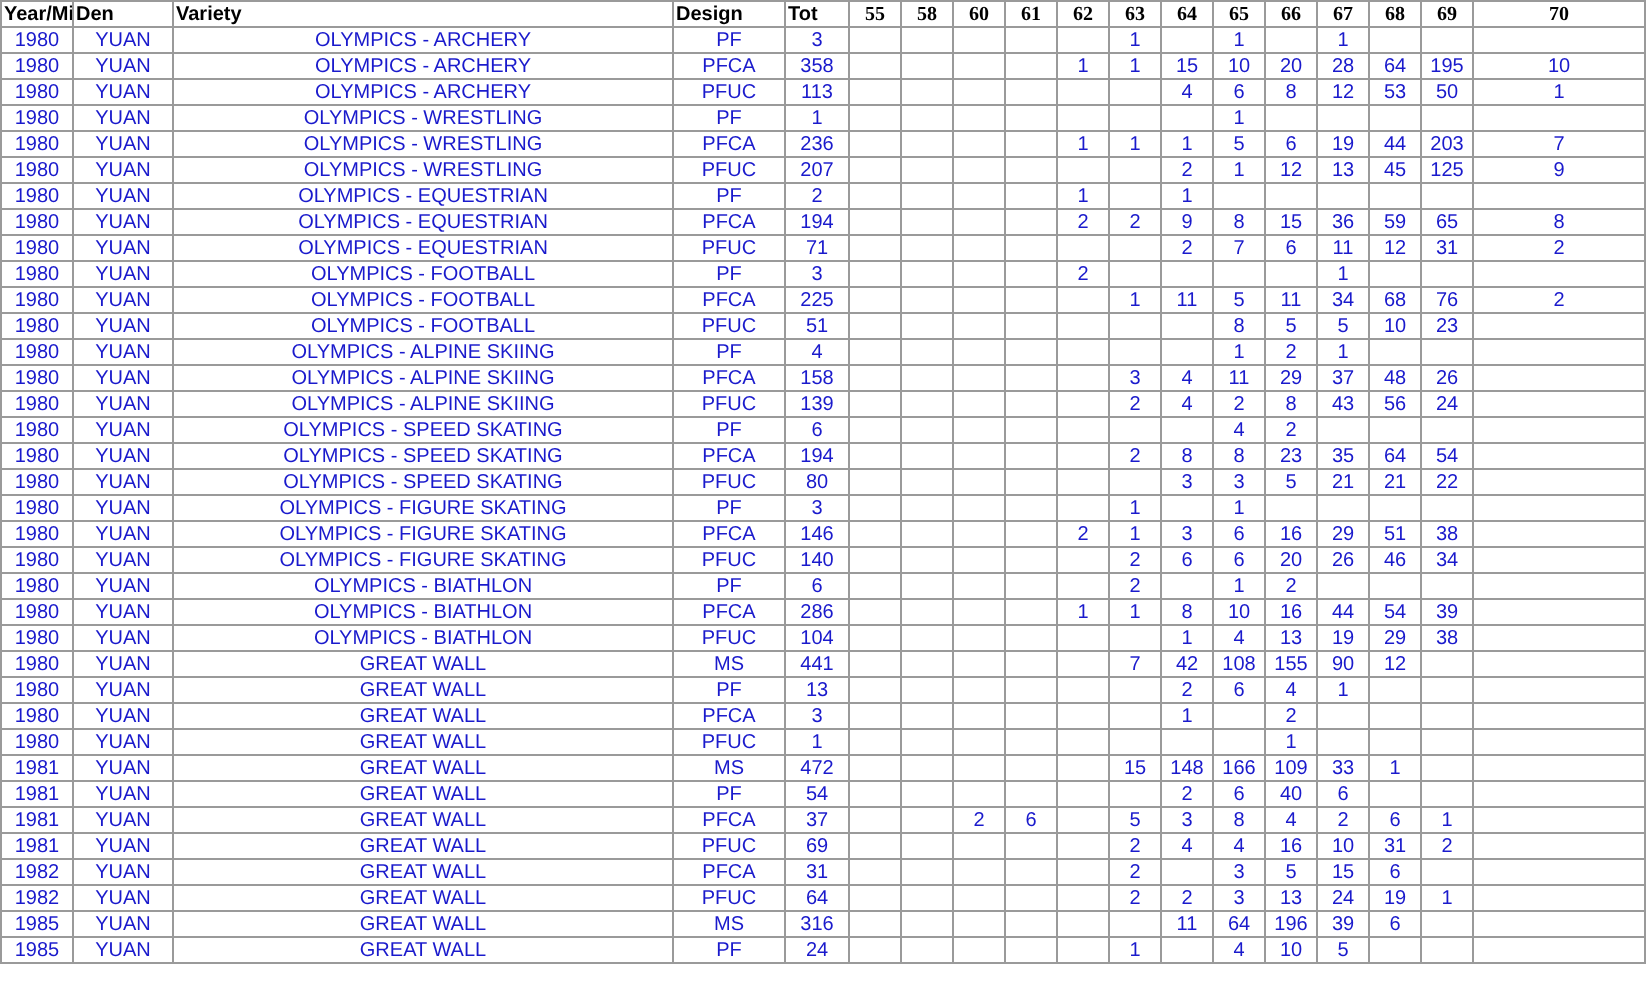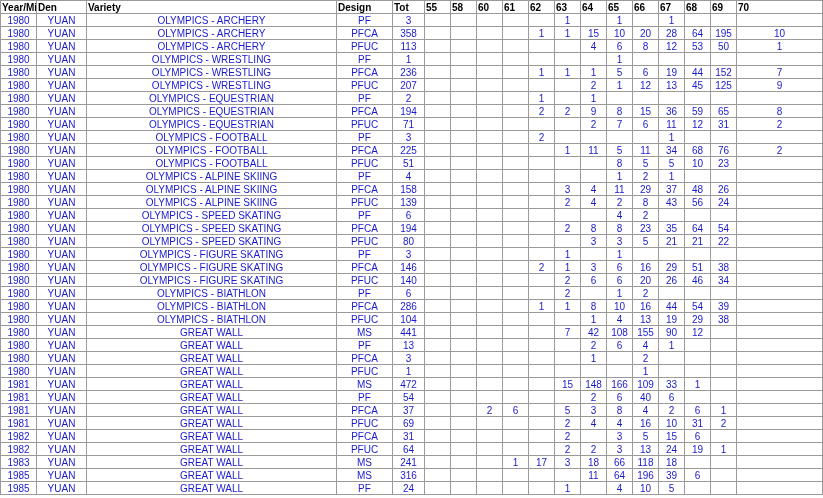--- a/index.html
+++ b/index.html
@@ -30,20 +30,22 @@
     white-space: nowrap;
   }
   thead th {
     color: #000000;
     font-weight: bold;
     font-size: 10px;
     text-align: left;
     background: #ffffff;
   }
   thead th.num {
+    text-align: center;
+    font-family: Liberation Serif, serif;
   }
   td.c {
     text-align: center;
   }
   td.empty {
     background: #ffffff;
   }
   
   col.c-year   { width: 36px; }
   col.c-den    { width: 50px; }
@@ -188,21 +190,21 @@
         <td class="c empty"></td>
         <td class="c empty"></td>
         <td class="c empty"></td>
         <td class="c">1</td>
         <td class="c">1</td>
         <td class="c">1</td>
         <td class="c">5</td>
         <td class="c">6</td>
         <td class="c">19</td>
         <td class="c">44</td>
-        <td class="c">152</td>
+        <td class="c">203</td>
         <td class="c">7</td>
       </tr>
       <tr>
         <td class="c">1980</td>
         <td class="c">YUAN</td>
         <td class="c">OLYMPICS - WRESTLING</td>
         <td class="c">PFUC</td>
         <td class="c">207</td>
         <td class="c empty"></td>
         <td class="c empty"></td>
@@ -772,40 +774,20 @@
         <td class="c">2</td>
         <td class="c">2</td>
         <td class="c">3</td>
         <td class="c">13</td>
         <td class="c">24</td>
         <td class="c">19</td>
         <td class="c">1</td>
         <td class="c empty"></td>
       </tr>
       <tr>
-        <td class="c">1983</td>
-        <td class="c">YUAN</td>
-        <td class="c">GREAT WALL</td>
-        <td class="c">MS</td>
-        <td class="c">241</td>
-        <td class="c empty"></td>
-        <td class="c empty"></td>
-        <td class="c empty"></td>
-        <td class="c">1</td>
-        <td class="c">17</td>
-        <td class="c">3</td>
-        <td class="c">18</td>
-        <td class="c">66</td>
-        <td class="c">118</td>
-        <td class="c">18</td>
-        <td class="c empty"></td>
-        <td class="c empty"></td>
-        <td class="c empty"></td>
-      </tr>
-      <tr>
         <td class="c">1985</td>
         <td class="c">YUAN</td>
         <td class="c">GREAT WALL</td>
         <td class="c">MS</td>
         <td class="c">316</td>
         <td class="c empty"></td>
         <td class="c empty"></td>
         <td class="c empty"></td>
         <td class="c empty"></td>
         <td class="c empty"></td>

